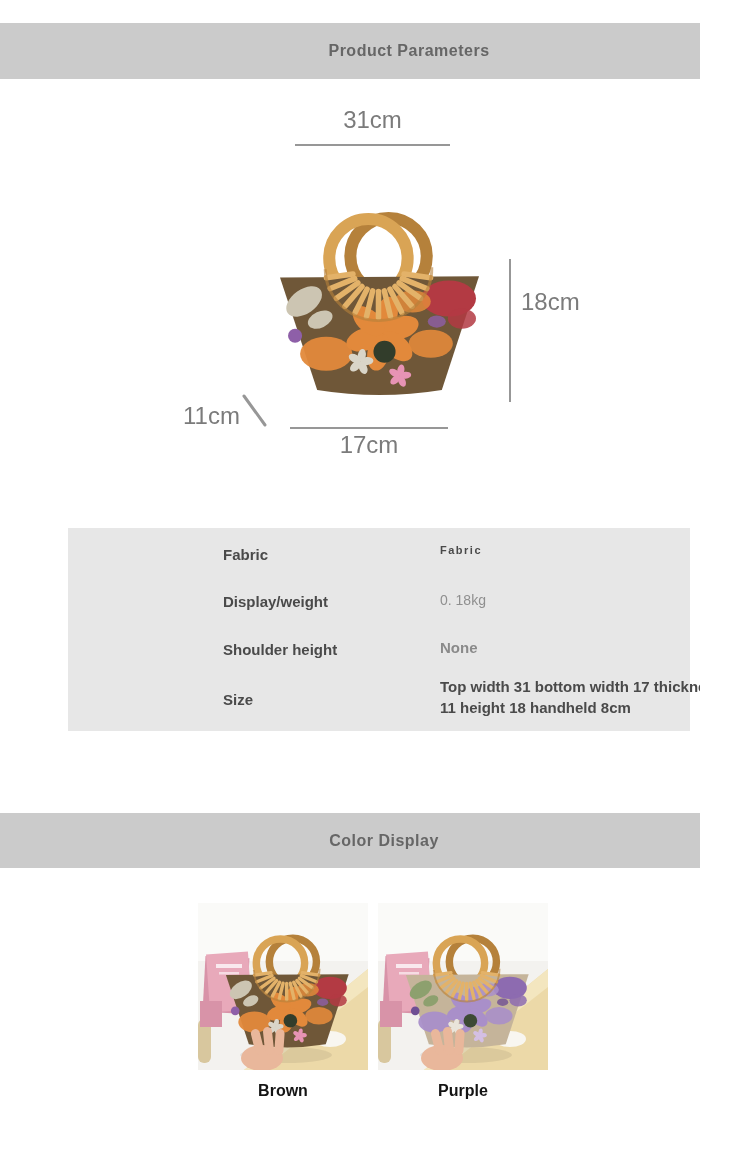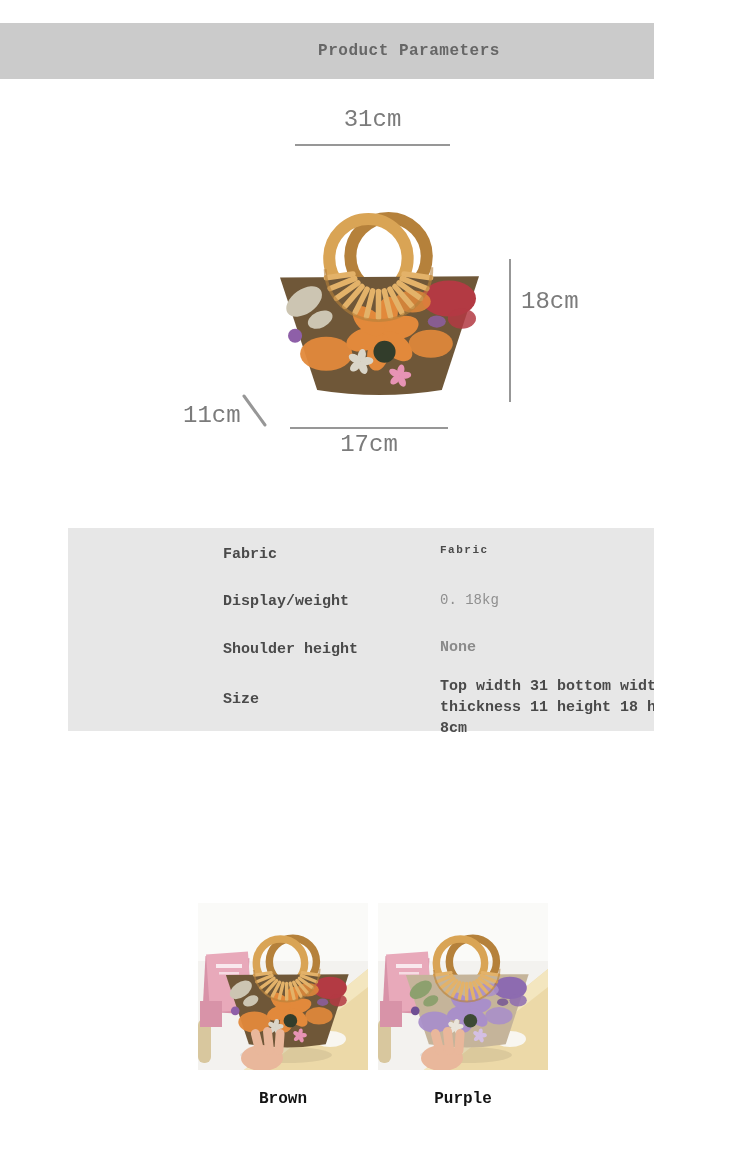--- a/index.html
+++ b/index.html
@@ -1,17 +1,17 @@
 <!DOCTYPE html>
 <html style="--page_bg: #ffffff; --band_bg: #cbcbcb; --band_text: #666666; --dim_text: #7b7b7b; --dim_line: #979797; --table_bg: #e7e7e7; --label_text: #4a4a4a; --muted_text: #8f8f8f; --muted2_text: #8a8a8a; --swatch_label_text: #141414; --scene_wall: #f3f2ef; --scene_wall_top: #fafaf8; --scene_cabinet: #ecd9a8; --scene_cabinet_top: #f3e6bf; --scene_cabinet_cut: #f8f6f0; --scene_book: #e8a9ba; --scene_book2: #d893a8; --scene_hand: #e9b79b;"><head>
 <meta charset="utf-8">
 <style>
   html,body{margin:0;padding:0;background:#fff;}
   .page{position:relative;width:654px;height:1157px;background:var(--page_bg);overflow:hidden;
-        font-family:Liberation Mono, monospace;}
+        font-family:Liberation Sans, sans-serif;padding-left:46px;}
 
   
   .band{position:absolute;left:0;width:750px;height:56px;background:var(--band_bg);
         display:flex;align-items:center;justify-content:center;}
   .band span{font-size:16px;font-weight:bold;color:var(--band_text);letter-spacing:.5px;position:relative;}
   .band1{top:23px;}
   .band1 span{left:34px;}
   .band2{top:813px;height:55px;}
   .band2 span{left:9px;}
 
@@ -41,21 +41,21 @@
   .v3{top:-2px;font-size:15px;font-weight:bold;color:var(--muted2_text);}
   .v4{top:0;font-size:15px;font-weight:bold;color:var(--label_text);width:292px;line-height:21px;}
   .note{position:absolute;left:100px;top:734px;width:592px;font-size:14px;font-weight:bold;
         color:var(--label_text);line-height:17px;}
 
   
   .swatch{position:absolute;margin:0;width:170px;text-align:center;}
   .sw0{left:198px;top:903px;}
   .sw1{left:378px;top:903px;}
   .scene{display:block;width:170px;height:167px;}
-  .clabel{display:block;margin-top:20px;font-size:16px;font-weight:bold;color:var(--swatch_label_text);}
+  .clabel{display:block;margin-top:12px;font-size:16px;font-weight:bold;color:var(--swatch_label_text);}
 </style>
 </head>
 <body>
 
 <div class="page">
 
   <div class="band band1">
     <span>Product Parameters</span>
   </div>
 
@@ -134,20 +134,23 @@
   <div class="prow r3">
     <div class="plabel">Shoulder height</div>
     <div class="pvalue v3">None</div>
   </div>
   <div class="prow r4">
     <div class="plabel">Size</div>
     <div class="pvalue v4">Top width 31 bottom width 17 thickness 11 height 18 handheld 8cm</div>
   </div>
 
 
+  <div class="band band2">
+    <span>Color Display</span>
+  </div>
 
   <figure class="swatch sw0">
     <svg class="scene" viewBox="0 0 170 167">
       <rect x="0" y="0" width="170" height="167" fill="var(--scene_wall)"></rect>
       <rect x="0" y="0" width="170" height="58" fill="var(--scene_wall_top)"></rect>
       <polygon points="46,167 170,66 170,167" fill="var(--scene_cabinet)"></polygon>
       <polygon points="46,167 170,66 170,84 64,167" fill="var(--scene_cabinet_top)"></polygon>
       <ellipse cx="132" cy="136" rx="16" ry="8" fill="var(--scene_cabinet_cut)"></ellipse>
       <rect x="0" y="116" width="13" height="44" rx="6" fill="#d8c79e"></rect>
       <g>

